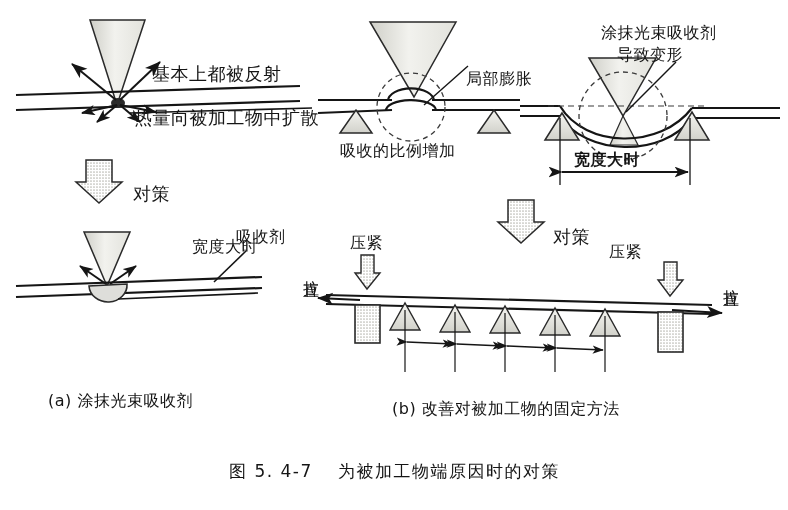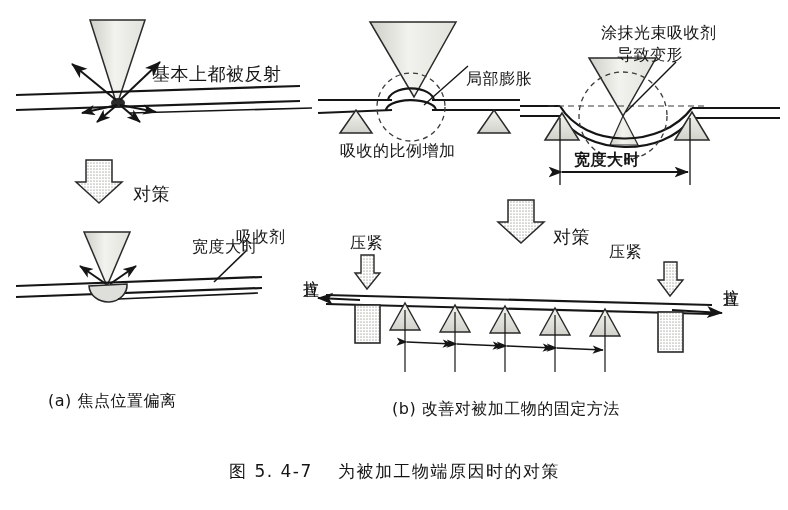--- a/index.html
+++ b/index.html
@@ -170,29 +170,30 @@
 
       <line x1="407" y1="342" x2="453" y2="344" stroke="#151515" stroke-width="1.6" marker-start="url(#ahs)" marker-end="url(#ahs)"></line>
       <line x1="457" y1="344" x2="503" y2="346" stroke="#151515" stroke-width="1.6" marker-start="url(#ahs)" marker-end="url(#ahs)"></line>
       <line x1="507" y1="346" x2="553" y2="348" stroke="#151515" stroke-width="1.6" marker-start="url(#ahs)" marker-end="url(#ahs)"></line>
       <line x1="557" y1="348" x2="603" y2="350" stroke="#151515" stroke-width="1.6" marker-start="url(#ahs)" marker-end="url(#ahs)"></line>
     </g>
   </svg>
 
   <div class="lbl t17" style="left:152px;top:48px;">基本上都被反射</div>
 
+  <div class="lbl t17" style="left:134px;top:92px;">热量向被加工物中扩散</div>
 
   <div class="lbl t17" style="left:133px;top:168px;">对策</div>
 
   <div class="lbl t16" style="left:192px;top:238px;">宽度大时</div>
 
   <div class="lbl t16" style="left:236px;top:228px;">吸收剂</div>
 
 
-  <div class="lbl cap" style="left:48px;top:392px;">(a) 焦点位置偏离</div>
+  <div class="lbl cap" style="left:48px;top:392px;">(a) 涂抹光束吸收剂</div>
 
   <div class="lbl t16" style="left:466px;top:58px;margin-top:12px;">局部膨胀</div>
 
   <div class="lbl t16" style="left:340px;top:142px;">吸收的比例增加</div>
 
   <div class="lbl t16" style="left:601px;top:24px;">涂抹光束吸收剂</div>
 
   <div class="lbl t16" style="left:617px;top:46px;">导致变形</div>
 
   <div class="lbl t16" style="left:574px;top:151px;font-weight:bold;">宽度大时</div>

